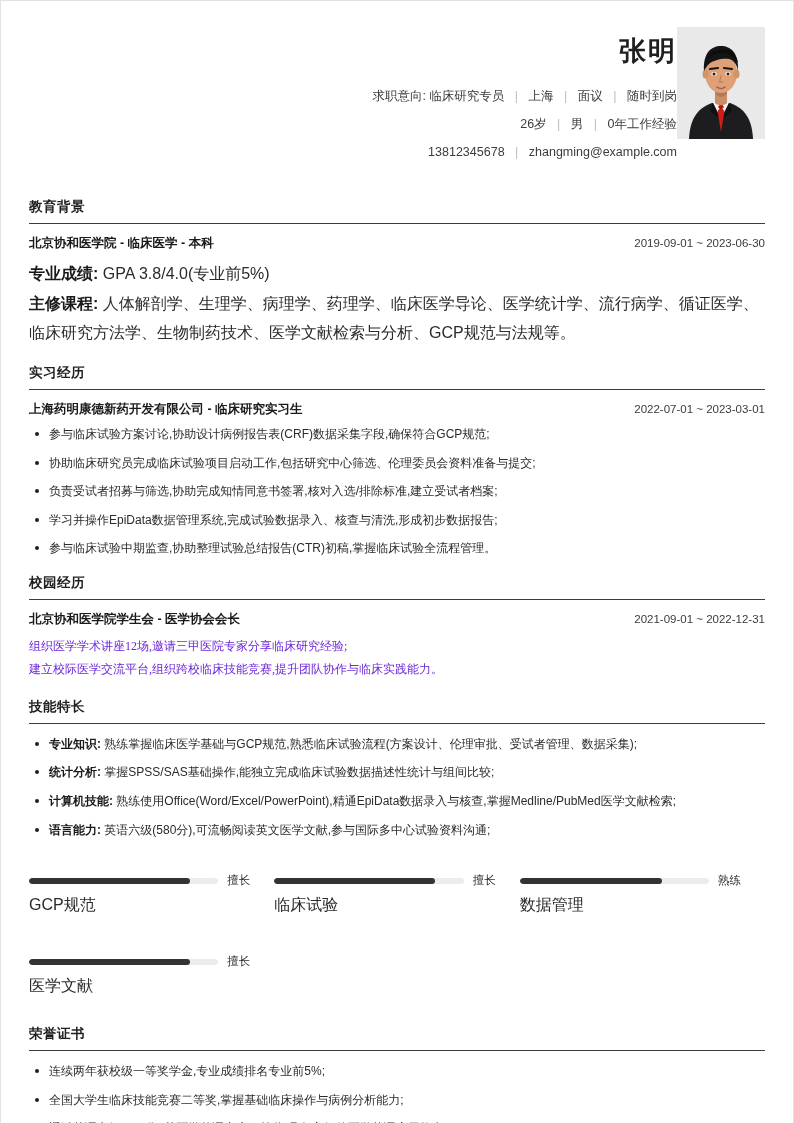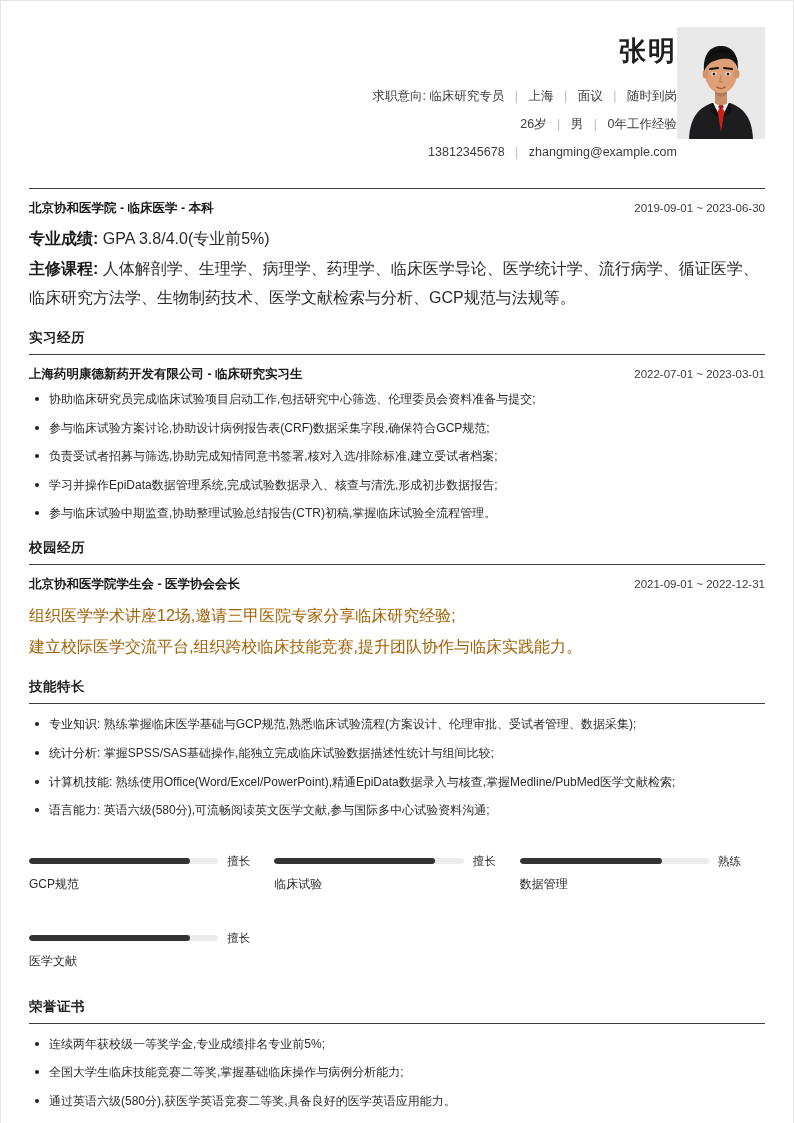--- a/index.html
+++ b/index.html
@@ -115,26 +115,27 @@
   ul.bullets li::before {
     content: "";
     position: absolute;
     left: 6px;
     top: 7px;
     width: 4px;
     height: 4px;
     border-radius: 50%;
     background: #1f1f1f;
   }
-  ul.bullets li b { font-weight: normal; color: #1a1a1a; }
+  ul.bullets li b { font-weight: bold; color: #1a1a1a; }
 
   .plain-lines p {
-    font-size: 16px;
-    color: #a16207;
+    font-size: 12px;
+    color: #6d28d9;
     line-height: 1.95;
+    font-family: Liberation Serif, serif;
   }
 
   
   .skill-grid {
     display: flex;
     flex-wrap: wrap;
     margin-top: 10px;
   }
   .skill-cell {
     width: 33.333%;
@@ -158,21 +159,21 @@
     height: 100%;
     border-radius: 3px;
     background: #333333;
   }
   .skill-level {
     font-size: 11.5px;
     color: #2b2b2b;
     white-space: nowrap;
   }
   .skill-name {
-    font-size: 12px;
+    font-size: 16px;
     color: #2b2b2b;
     margin-top: 7px;
   }
 </style>
 </head>
 <body>
 
 <div class="page">
 
   <div class="header">
@@ -239,20 +240,21 @@
         <circle cx="51" cy="47" r="1.5" fill="#2a1a10"></circle>
 
         <path d="M44 49 L42.5 55 L45.5 55" stroke="#c0815c" stroke-width="1.3" fill="none" stroke-linecap="round"></path>
 
         <path d="M40 60 C42.5 62 45.5 62 48 60" stroke="#9c5b43" stroke-width="1.4" fill="none" stroke-linecap="round"></path>
       </svg>
     </div>
   </div>
 
   <div class="section">
+    <div class="section-title">教育背景</div>
     <div class="section-rule"></div>
 
     <div class="entry">
       <div class="entry-head">
         <div class="entry-title">北京协和医学院 - 临床医学 - 本科</div>
         <div class="entry-date">2019-09-01 ~ 2023-06-30</div>
       </div>
       <div class="detail-line">
         <b>专业成绩:</b>
         <span>GPA 3.8/4.0(专业前5%)</span>
@@ -267,22 +269,22 @@
   <div class="section">
     <div class="section-title">实习经历</div>
     <div class="section-rule"></div>
 
     <div class="entry">
       <div class="entry-head">
         <div class="entry-title">上海药明康德新药开发有限公司 - 临床研究实习生</div>
         <div class="entry-date">2022-07-01 ~ 2023-03-01</div>
       </div>
       <ul class="bullets">
+        <li>参与临床试验方案讨论,协助设计病例报告表(CRF)数据采集字段,确保符合GCP规范;</li>
         <li>协助临床研究员完成临床试验项目启动工作,包括研究中心筛选、伦理委员会资料准备与提交;</li>
-        <li>参与临床试验方案讨论,协助设计病例报告表(CRF)数据采集字段,确保符合GCP规范;</li>
         <li>负责受试者招募与筛选,协助完成知情同意书签署,核对入选/排除标准,建立受试者档案;</li>
         <li>学习并操作EpiData数据管理系统,完成试验数据录入、核查与清洗,形成初步数据报告;</li>
         <li>参与临床试验中期监查,协助整理试验总结报告(CTR)初稿,掌握临床试验全流程管理。</li>
       </ul>
     </div>
   </div>
 
   <div class="section">
     <div class="section-title">校园经历</div>
     <div class="section-rule"></div>

